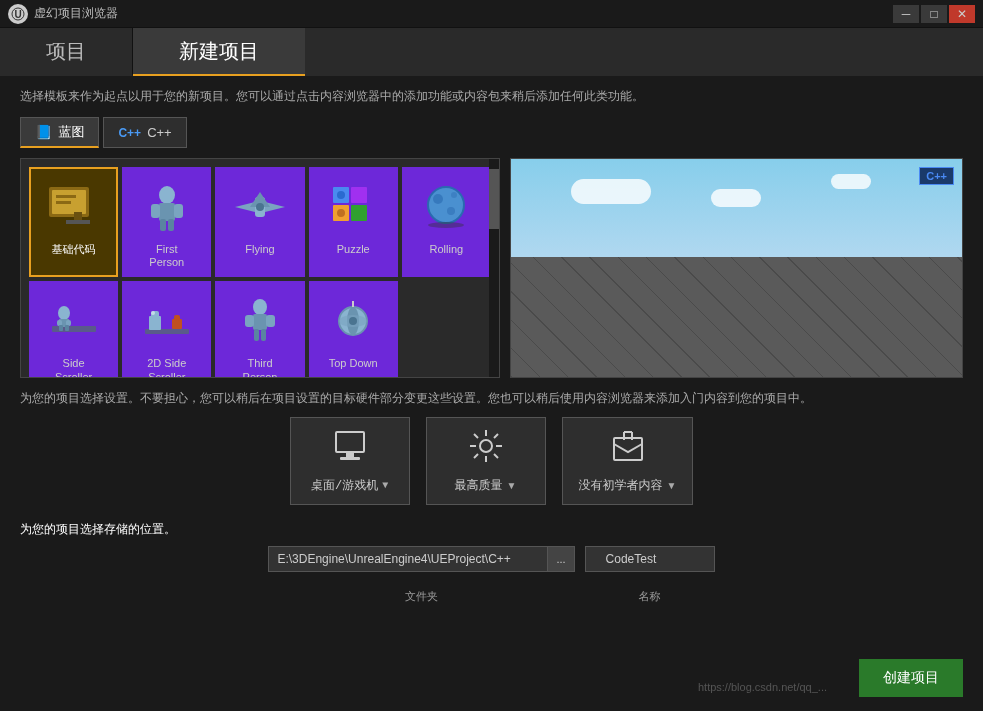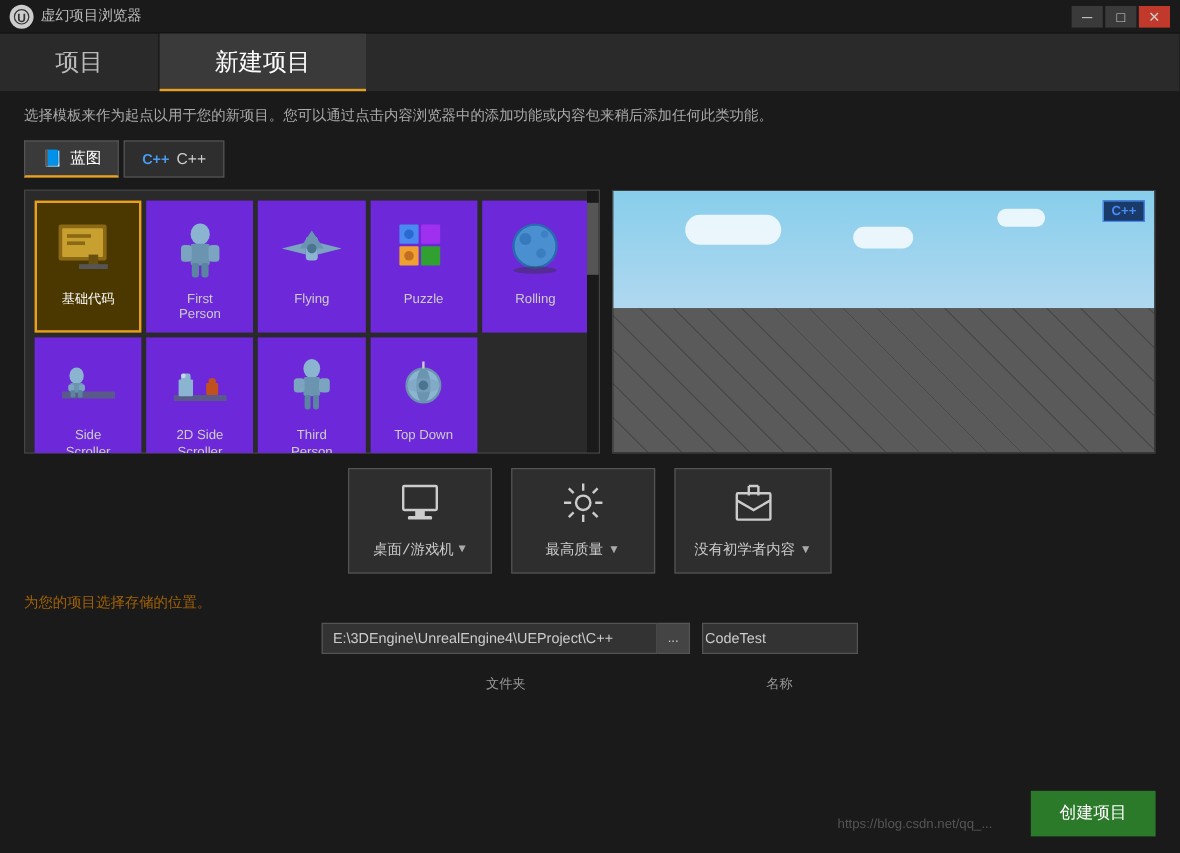--- a/index.html
+++ b/index.html
@@ -241,21 +241,21 @@
     .settings-arrow {
       font-size: 10px;
       color: #aaa;
       margin-left: 4px;
     }
     .location-section {
       margin-top: 16px;
     }
     .location-desc {
       font-size: 12px;
-      color: #a16207;
+      color: #ffffff;
       margin-bottom: 8px;
     }
     .location-row {
       display: flex;
       gap: 10px;
       align-items: flex-end;
       justify-content: center;
     }
     .location-field {
       display: flex;
@@ -285,21 +285,21 @@
       border-left: none;
       color: #ccc;
       padding: 5px 8px;
       cursor: pointer;
       font-size: 11px;
     }
     .name-input {
       background: #333;
       border: 1px solid #555;
       color: #ccc;
-      padding: 5px 2px;
+      padding: 5px 20px;
       font-size: 12px;
       font-family: inherit;
       width: 130px;
     }
     .footer {
       position: absolute;
       bottom: 14px;
       right: 20px;
       display: flex;
       align-items: center;
@@ -520,20 +520,21 @@
         <div class="preview-cloud" style="width:80px;height:25px;top:20px;left:60px;"></div>
         <div class="preview-cloud" style="width:50px;height:18px;top:30px;left:200px;"></div>
         <div class="preview-cloud" style="width:40px;height:15px;top:15px;left:320px;"></div>
       </div>
       <div class="preview-ground"></div>
       <div class="preview-cpp-badge">C++</div>
     </div>
   </div>
 
   <div class="settings-section">
+    <div class="settings-desc">为您的项目选择设置。不要担心，您可以稍后在项目设置的目标硬件部分变更这些设置。您也可以稍后使用内容浏览器来添加入门内容到您的项目中。</div>
     <div class="settings-options">
 
       <div class="settings-option">
         <div class="settings-icon">
           <svg width="36" height="36" viewBox="0 0 36 36">
             <rect x="4" y="4" width="28" height="20" fill="none" stroke="#ccc" stroke-width="2" rx="1"></rect>
             <rect x="14" y="24" width="8" height="5" fill="#ccc"></rect>
             <rect x="8" y="29" width="20" height="3" fill="#ccc" rx="1"></rect>
           </svg>
         </div>

